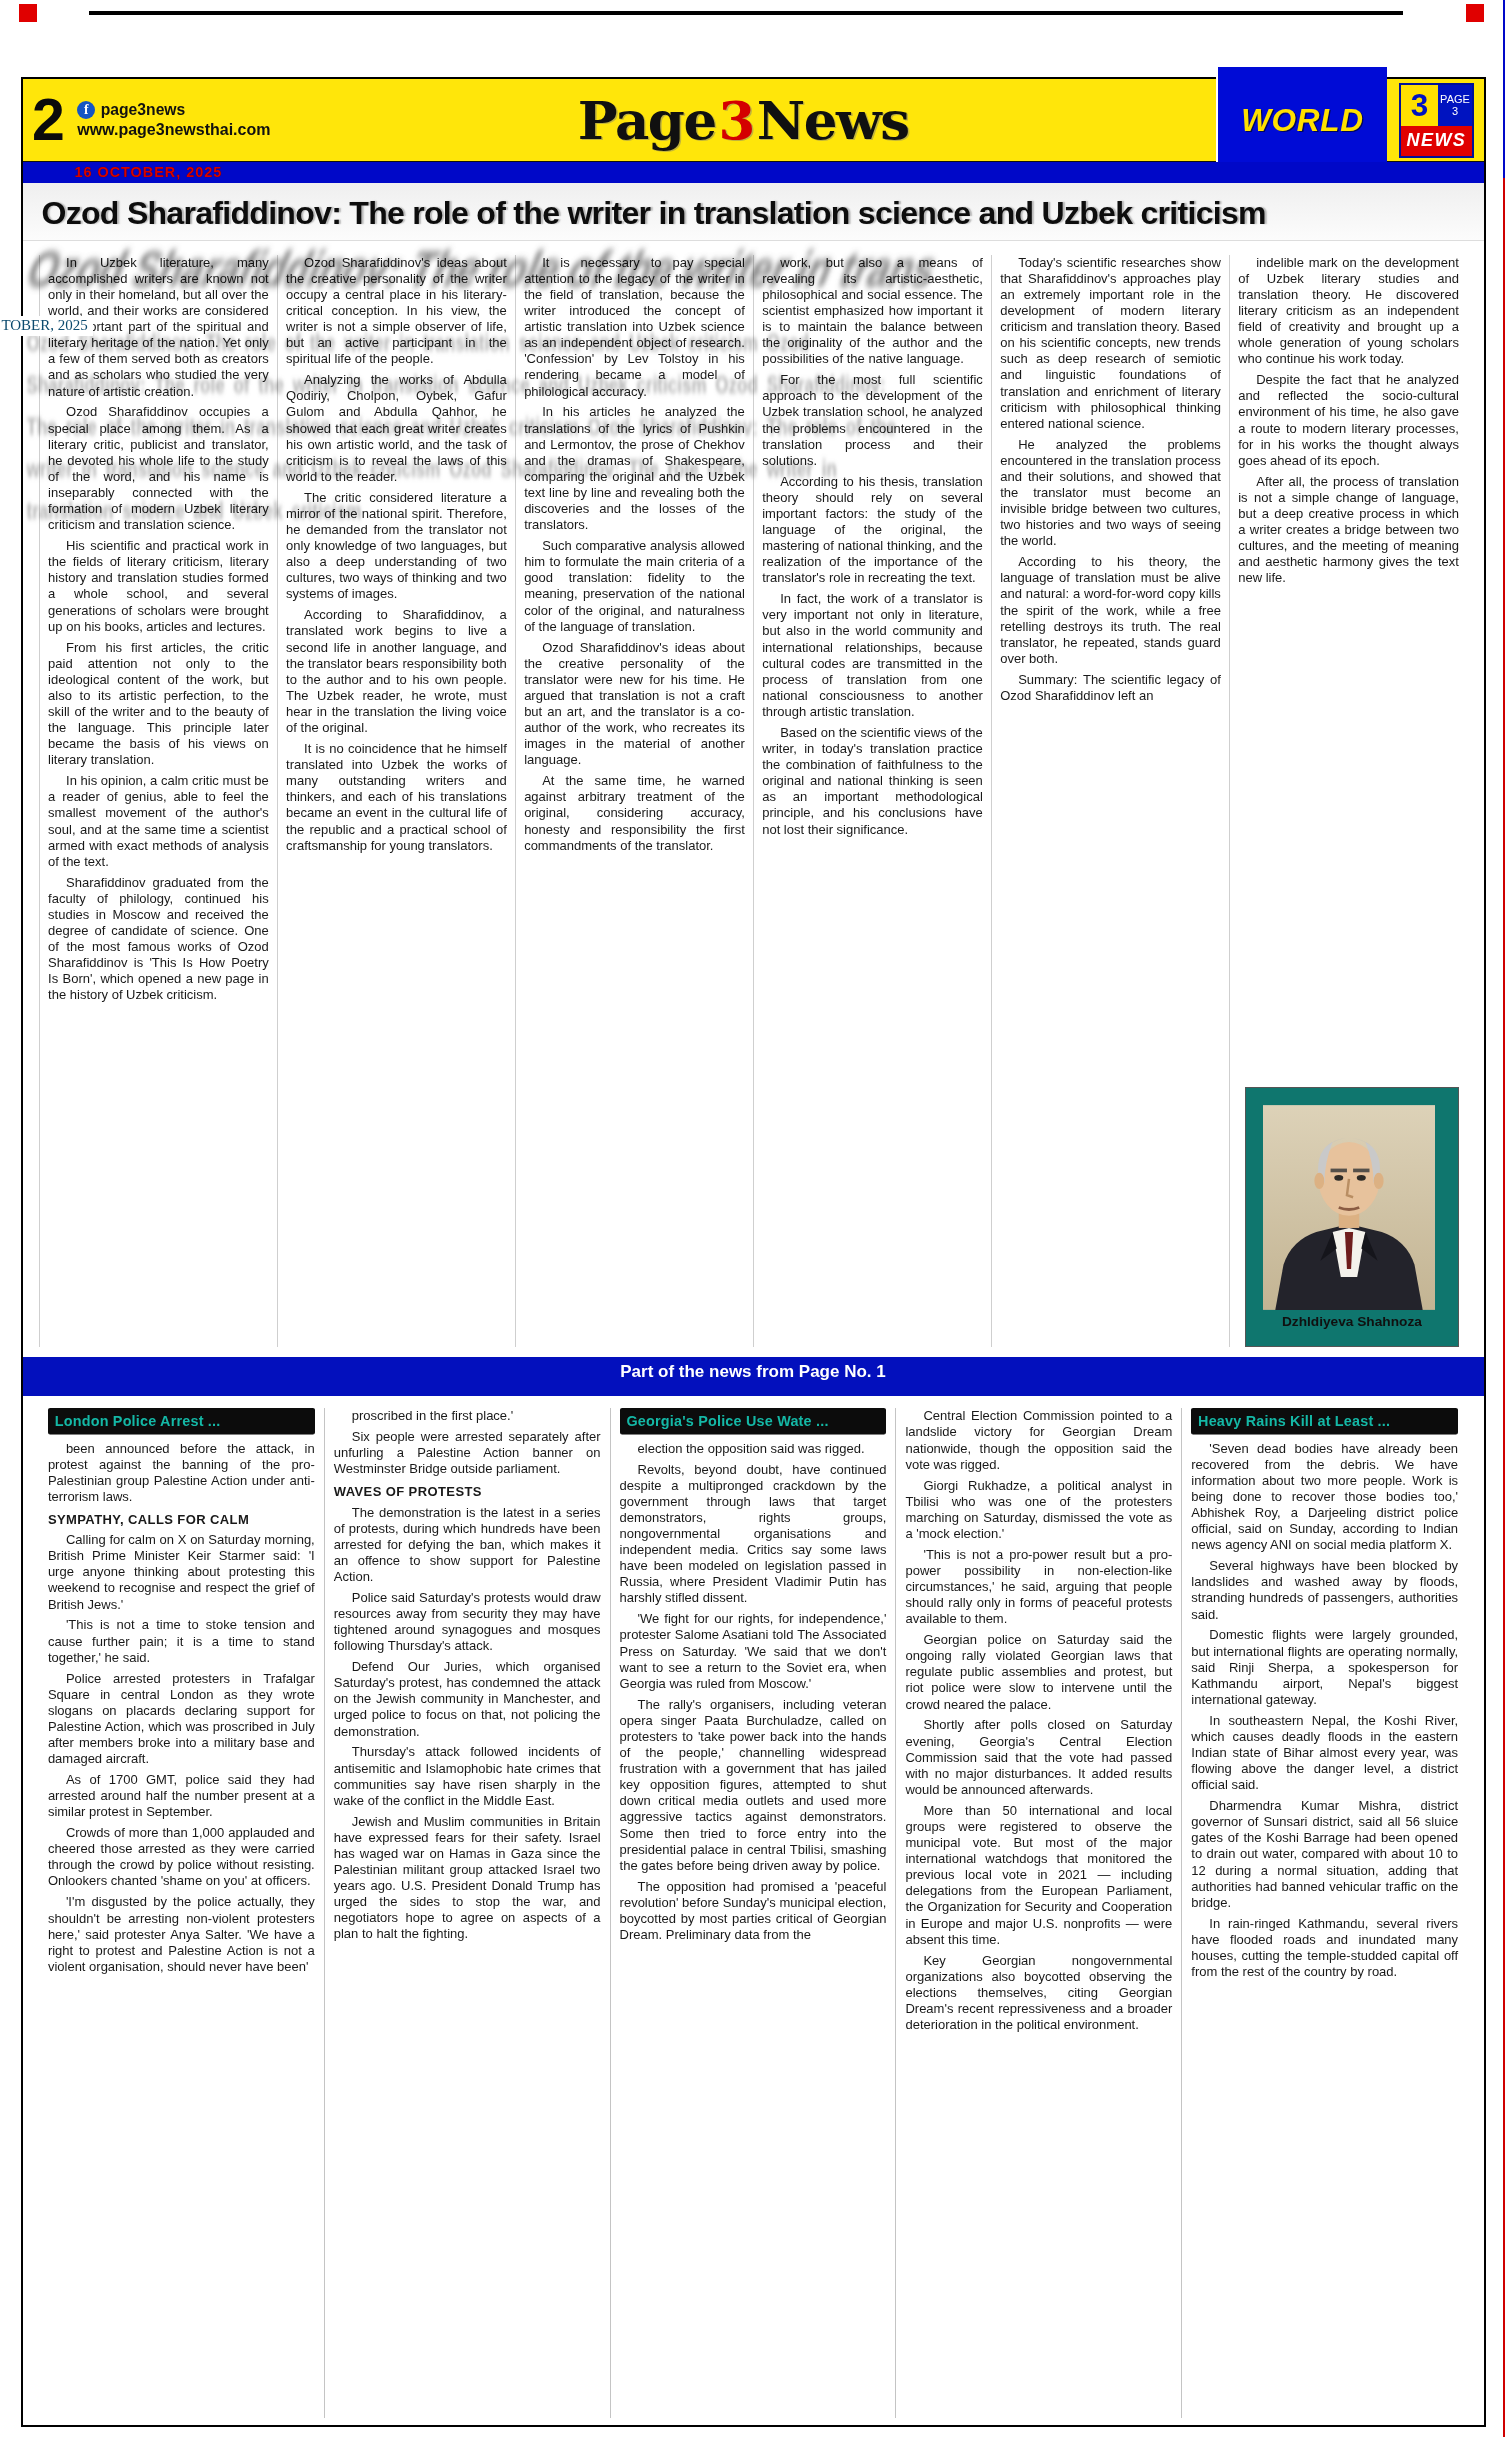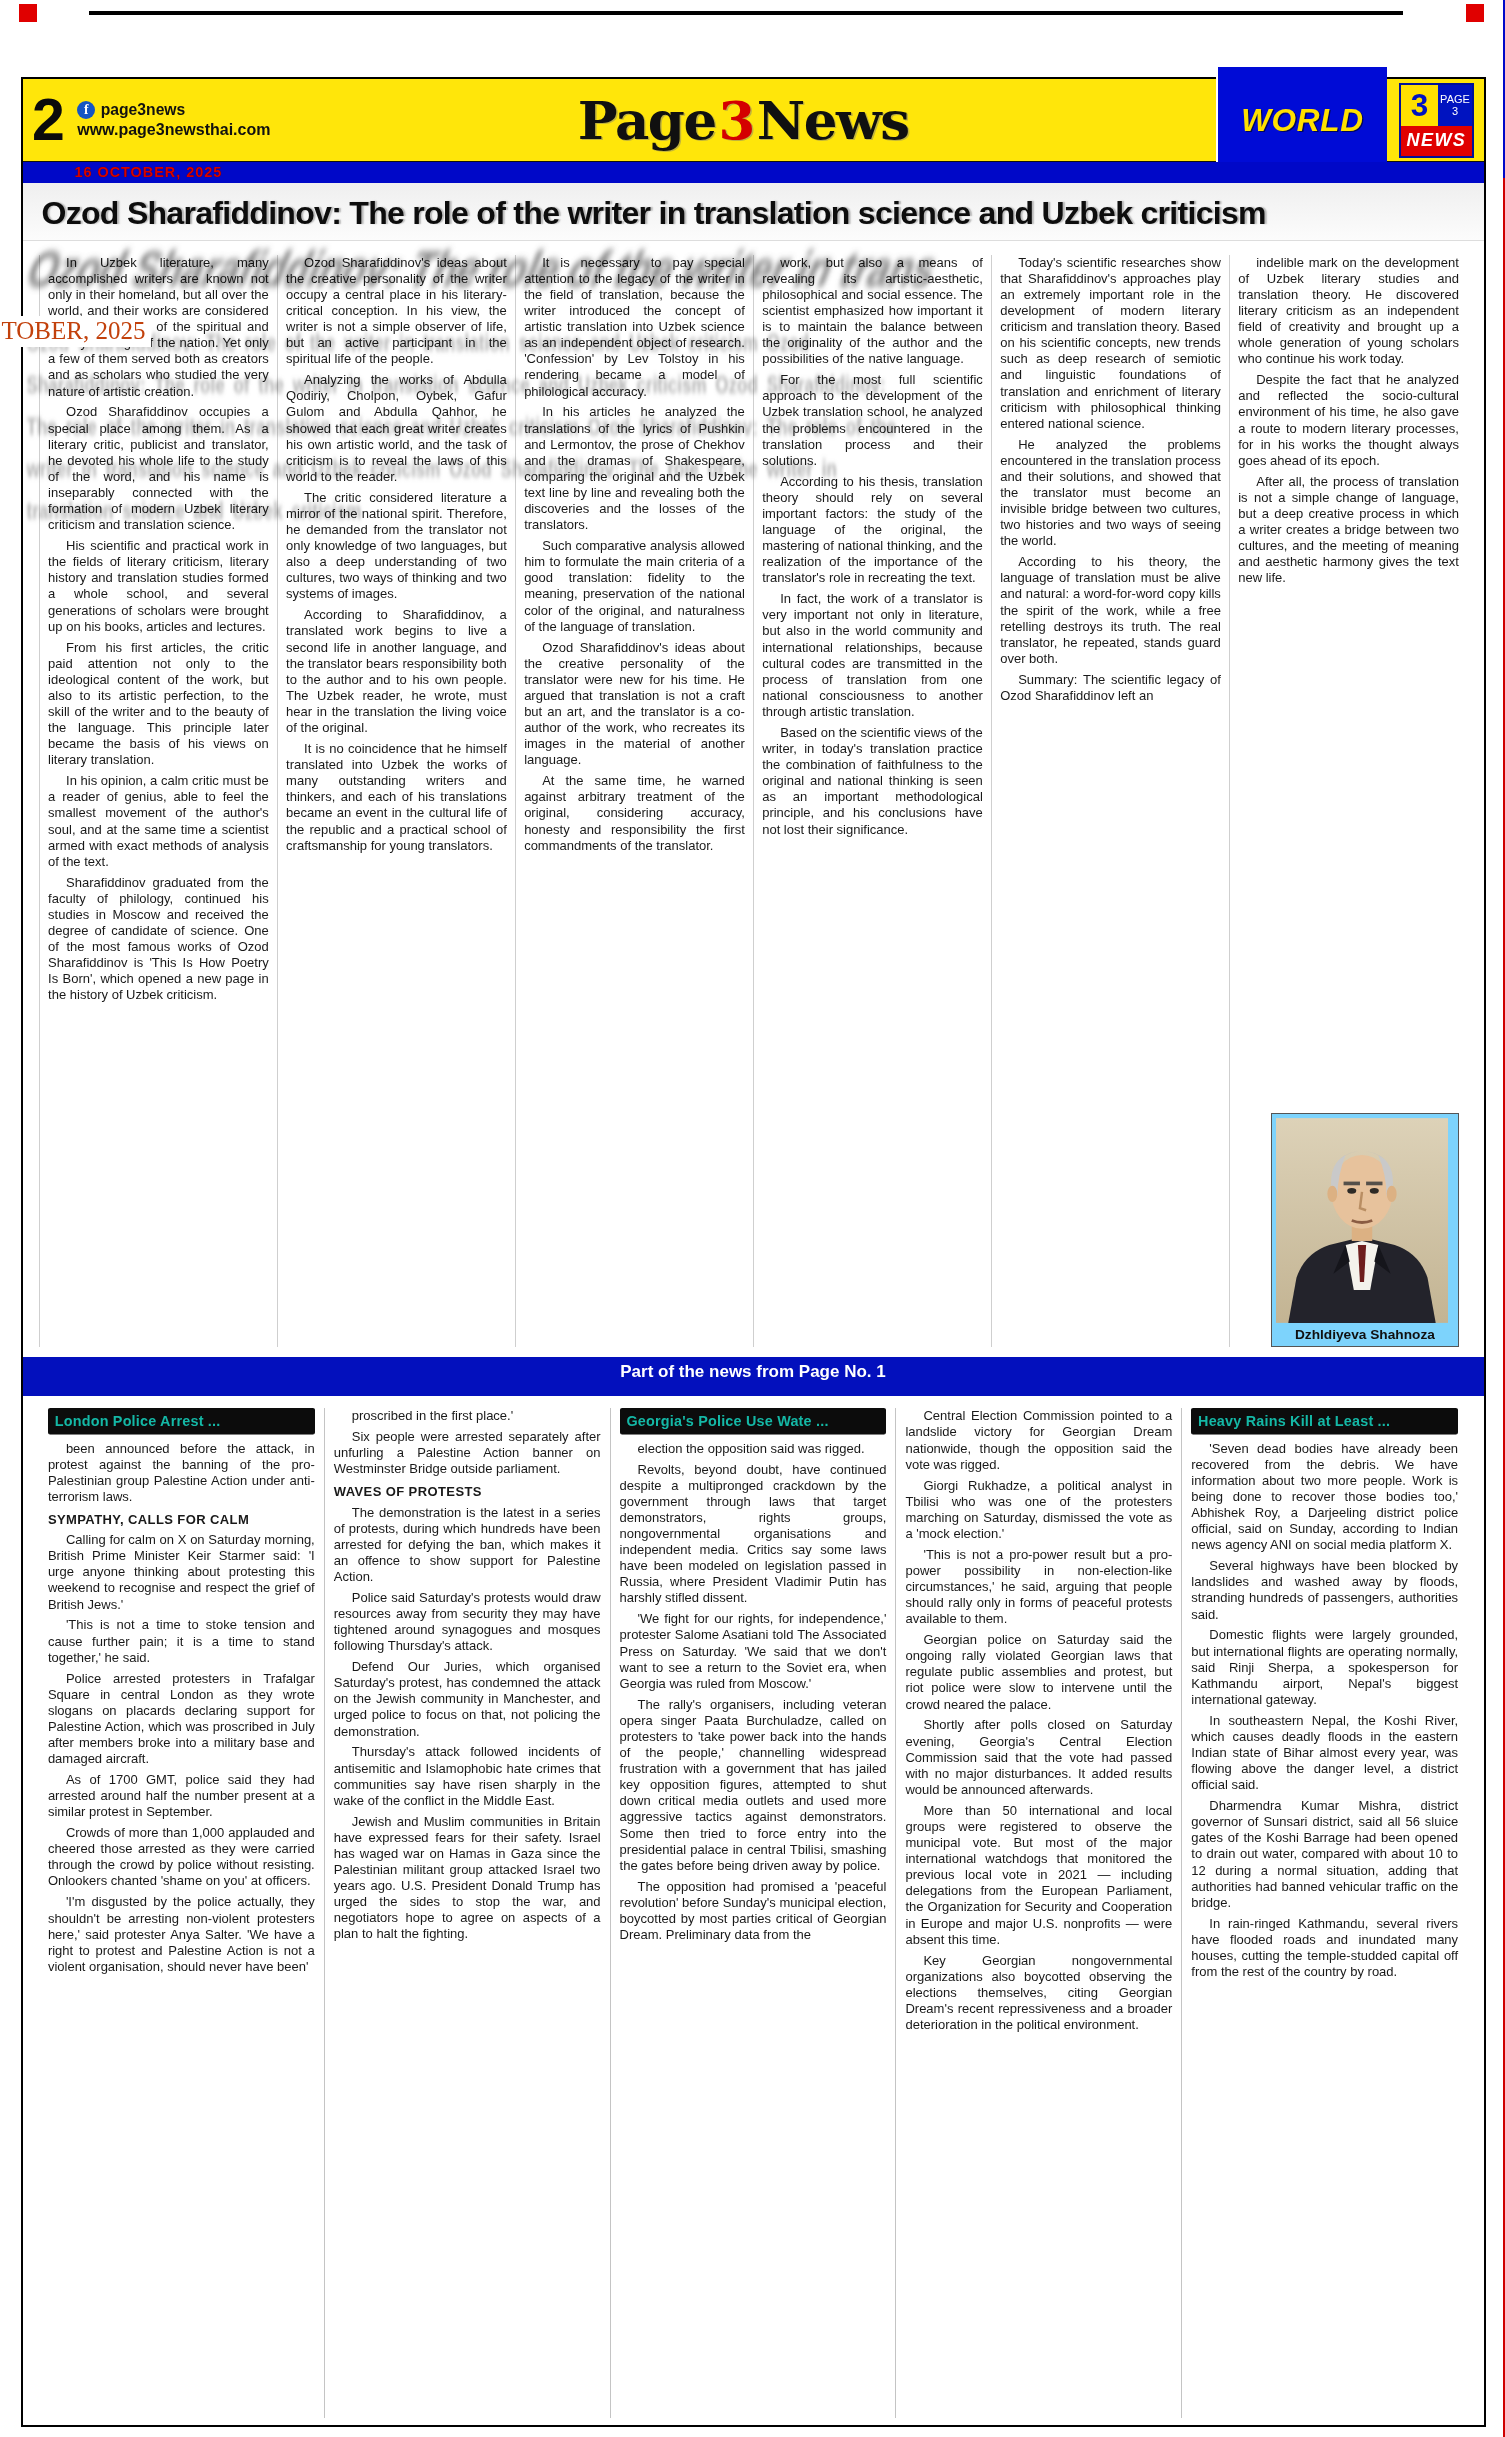--- a/index.html
+++ b/index.html
@@ -38,29 +38,29 @@
   
   .headline{margin:0;padding:12.3px 19px 8.2px;background:linear-gradient(#efefef,#fcfcfc);font-size:32px;font-weight:800;letter-spacing:-0.7px;white-space:nowrap;overflow:hidden;color:#0d0d0d;text-shadow:2.1px 0 1.4px rgba(70,70,70,.35);border-bottom:0.7px solid #ddd;flex:0 0 auto;}
 
   
   .article{position:relative;height:1116px;flex:0 0 auto;display:flex;padding:13.7px 16.4px 9.6px;box-sizing:border-box;overflow:hidden;}
   .col{flex:1;padding:0 8.2px;border-left:0.7px solid #cfcfcf;display:flex;flex-direction:column;overflow:hidden;}
   .col:first-child{border-left:none;}
   .article p, .briefs p{margin:0 0 4.8px;text-indent:18px;text-align:justify;font-size:13px;line-height:1.24;color:#191919;}
   .colflow{overflow:hidden;}
 
-  .figure{margin-top:auto;margin-left:auto;width:178px;border:0.7px solid #555;background:#7dd3fc;padding:4px;flex:0 0 auto;}
+  .figure{margin-top:auto;margin-left:auto;width:178px;border:0.7px solid #555;background:#0f766e;padding:17px;flex:0 0 auto;}
   .figure svg{display:block;width:172px;height:205px;}
   .figcaption{font-weight:700;font-size:13.7px;text-align:center;padding-top:4.1px;color:#101010;}
 
   
   .smear{position:absolute;pointer-events:none;user-select:none;mix-blend-mode:multiply;color:#1c1c1c;overflow:hidden;}
   .smear-a{left:13.7px;top:1.4px;width:903px;height:75px;font-style:italic;font-weight:900;font-size:38px;white-space:nowrap;filter:blur(2.7px);transform:skewX(-14deg) scaleY(1.3);transform-origin:left top;opacity:.55;}
   .smear-b{left:4.1px;top:82px;width:890px;height:356px;font-weight:700;font-size:17px;line-height:1.7;filter:blur(1.7px);transform:scaleY(1.45);transform-origin:top left;opacity:.35;word-spacing:4.1px;}
-  .margin-artifact{position:absolute;left:0;top:316px;z-index:6;background:#fff;padding:1.4px 5.5px 1.4px 1.4px;font-family:"Liberation Serif",serif;font-size:25px;color:#c2410c;}
+  .margin-artifact{position:absolute;left:0;top:316px;z-index:6;background:#fff;padding:1.4px 5.5px 1.4px 1.4px;font-family:"Liberation Serif",serif;font-size:15px;color:#0c4a6e;}
 
   
   .divider{flex:0 0 auto;height:39px;background:#0310bd;color:#fff;text-align:center;font-weight:700;font-size:17px;line-height:29px;}
 
   
   .briefs{flex:1;display:flex;padding:12.3px 16.4px 6.8px;box-sizing:border-box;overflow:hidden;}
   .bcol{flex:1;padding:0 9px;border-left:0.7px solid #c4c4c4;overflow:hidden;}
   .bcol:first-child{border-left:none;}
   .story-bar{background:#0c0c0c;color:#14b8a6;font-weight:700;font-size:14.4px;padding:4.8px 6.8px;margin:0 0 6.8px;border-radius:2.1px;white-space:nowrap;overflow:hidden;letter-spacing:0.2px;box-shadow:0 0.7px 0 #555;}
   .briefs p.subhead, .article p.subhead{text-indent:0;font-weight:700;letter-spacing:0.4px;margin:6.8px 0 4.1px;}

